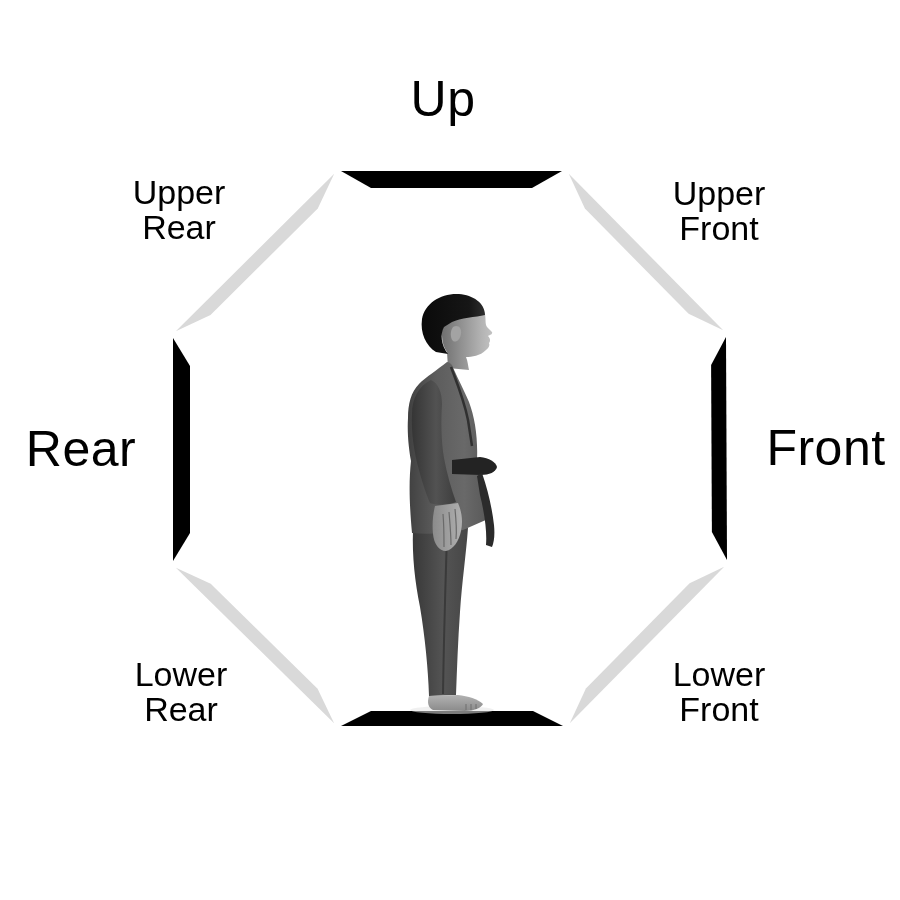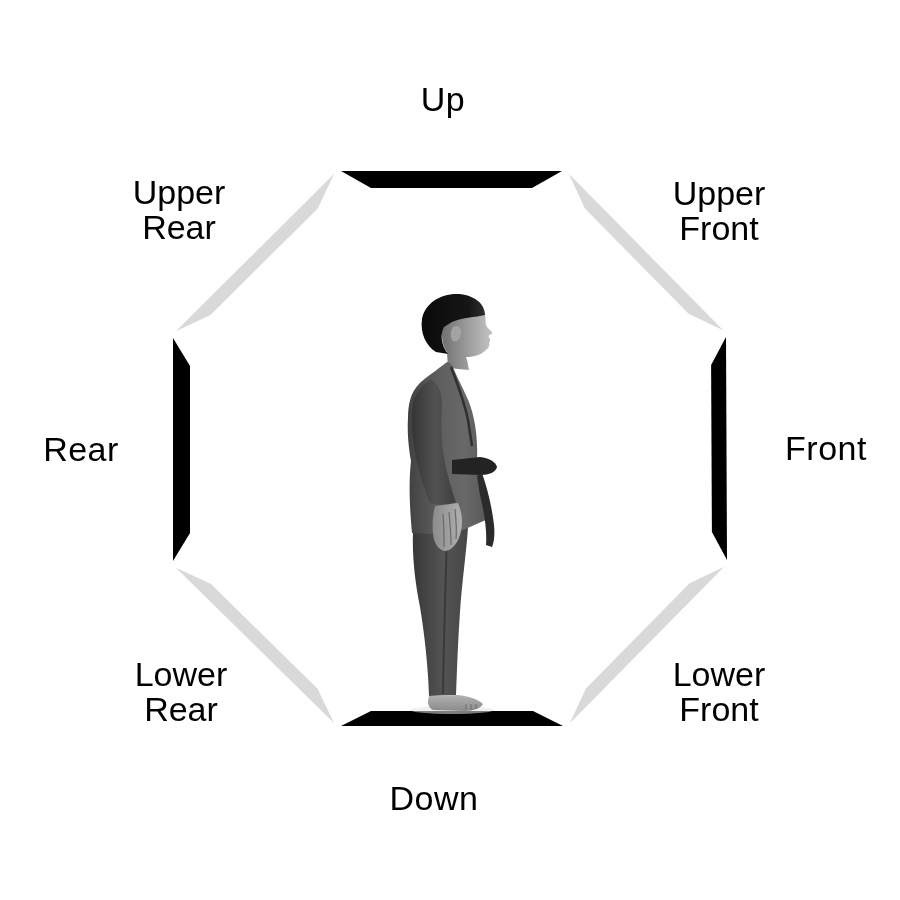--- a/index.html
+++ b/index.html
@@ -22,21 +22,21 @@
   }
   .dir-label {
     position: absolute;
     transform: translate(-50%, -50%);
     color: #000000;
     text-align: center;
     white-space: pre-line;
     user-select: none;
   }
   .dir-label.cardinal {
-    font-size: 34px;
+    font-size: 50px;
     line-height: 1.08;
     letter-spacing: 0.5px;
   }
   .dir-label.diagonal {
     font-size: 34px;
     line-height: 1.02;
   }
 </style>
 </head>
 <body>
@@ -200,21 +200,20 @@
   <div class="dir-label cardinal" style="left:443px; top:99px;">Up</div>
 
   <div class="dir-label diagonal" style="left:719px; top:211px;">Upper
 Front</div>
 
   <div class="dir-label cardinal" style="left:826px; top:448px;">Front</div>
 
   <div class="dir-label diagonal" style="left:719px; top:692px;">Lower
 Front</div>
 
-  <div class="dir-label cardinal" style="left:434px; top:798px;">Down</div>
 
   <div class="dir-label diagonal" style="left:181px; top:692px;">Lower
 Rear</div>
 
   <div class="dir-label cardinal" style="left:81px; top:449px;">Rear</div>
 
   <div class="dir-label diagonal" style="left:179px; top:210px;">Upper
 Rear</div>
 
 </div>

